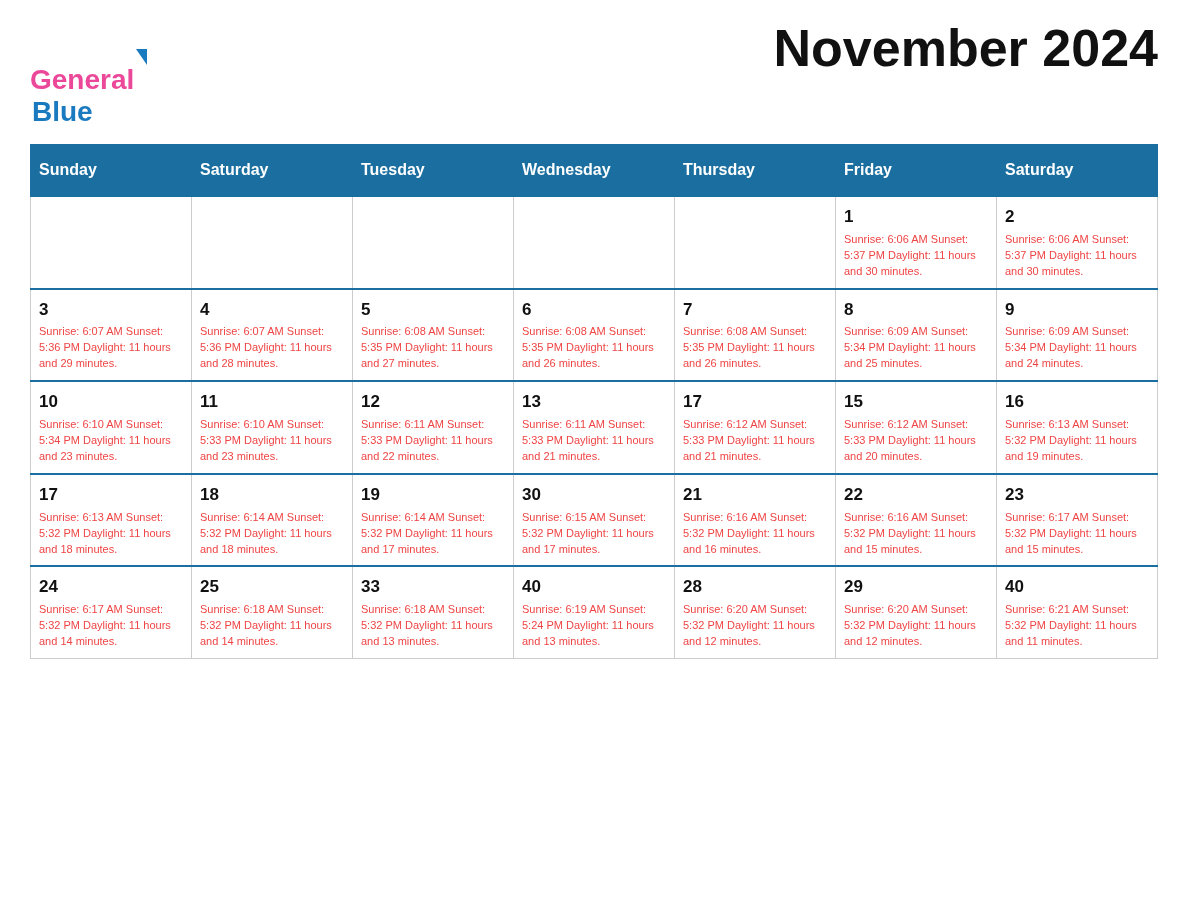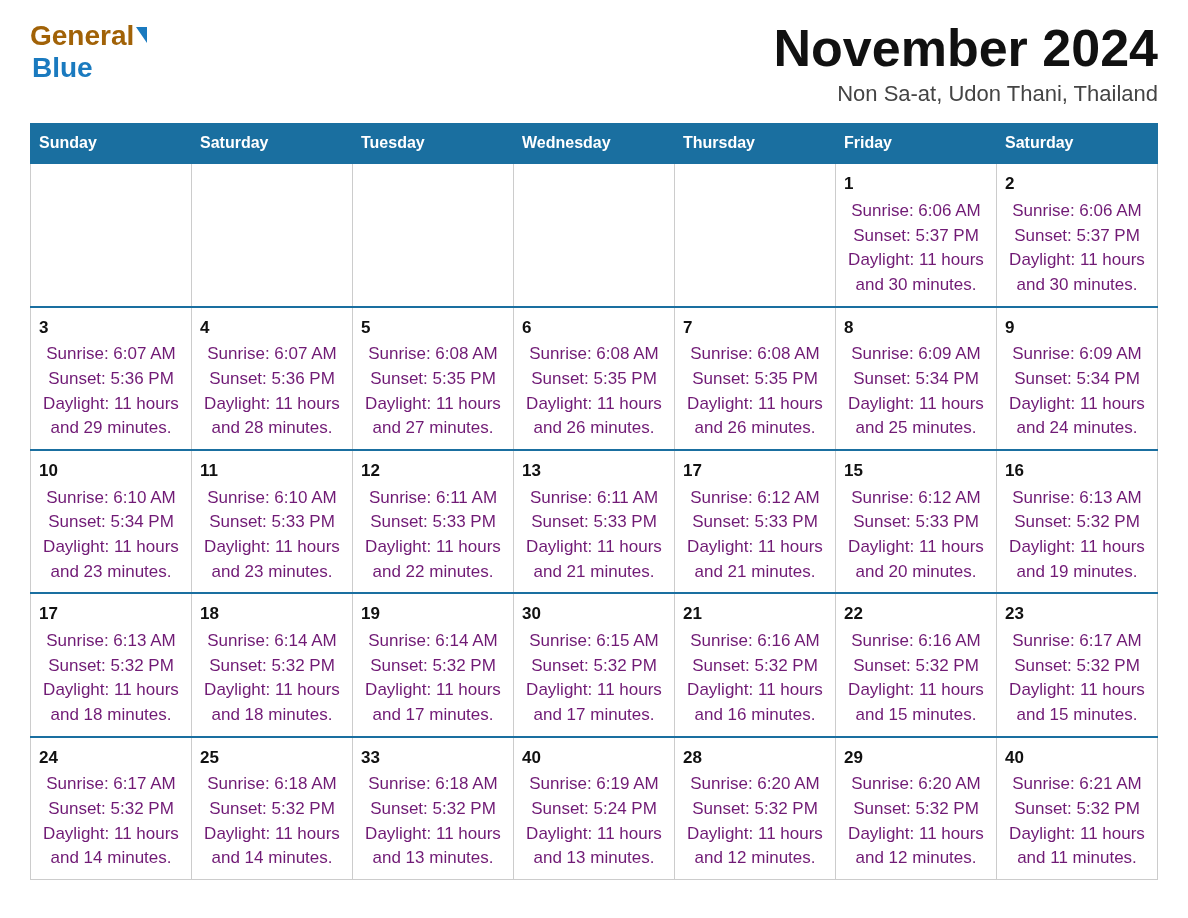--- a/index.html
+++ b/index.html
@@ -39,21 +39,21 @@
     .calendar {
       width: 100%;
       border-collapse: collapse;
       margin-top: 16px;
     }
     .calendar th {
       background-color: #1a6fa0;
       color: #fff;
       font-size: 16px;
       font-weight: bold;
-      padding: 10px 8px;
+      padding: 16px 8px;
       text-align: left;
       border: 1px solid #1a6fa0;
     }
     .calendar td {
       vertical-align: top;
       padding: 8px;
       border: 1px solid #ccc;
       width: calc(100% / 7);
       font-size: 13px;
       line-height: 1.4;
@@ -66,36 +66,36 @@
       border-left: 1px solid #ccc;
     }
     .day-number {
       font-size: 17px;
       font-weight: bold;
       color: #111;
       display: block;
       margin-bottom: 3px;
     }
     .day-info {
-      font-size: 17px;
-      color: #701a75;
+      font-size: 11px;
+      color: #ef4444;
       line-height: 1.45;
-      text-align: center;
     }
     .empty-cell {
       background: #f9f9f9;
     }
     .logo-row {
       display: flex;
       align-items: center;
     }
     .logo-text-general {
       font-size: 28px;
       font-weight: bold;
-      color: #a16207;
+      color: #ec4899;
+      margin-top: 44px;
     }
     .logo-arrow {
       display: inline-block;
       margin-left: 2px;
       width: 0;
       height: 0;
       border-left: 11px solid transparent;
       border-right: 0px solid transparent;
       border-top: 16px solid #1a7abf;
       vertical-align: bottom;
@@ -116,21 +116,20 @@
     <div class="logo-row">
       <span class="logo-text-general">General</span>
       <span class="logo-arrow"></span>
     </div>
     <div>
       <span class="logo-text-blue">Blue</span>
     </div>
   </div>
   <div class="title-block">
     <div class="month-title">November 2024</div>
-    <div class="location">Non Sa-at, Udon Thani, Thailand</div>
   </div>
 </div>
 
 <table class="calendar">
   <thead>
     <tr>
     <th>Sunday</th>
         <th>Saturday</th>
         <th>Tuesday</th>
         <th>Wednesday</th>

